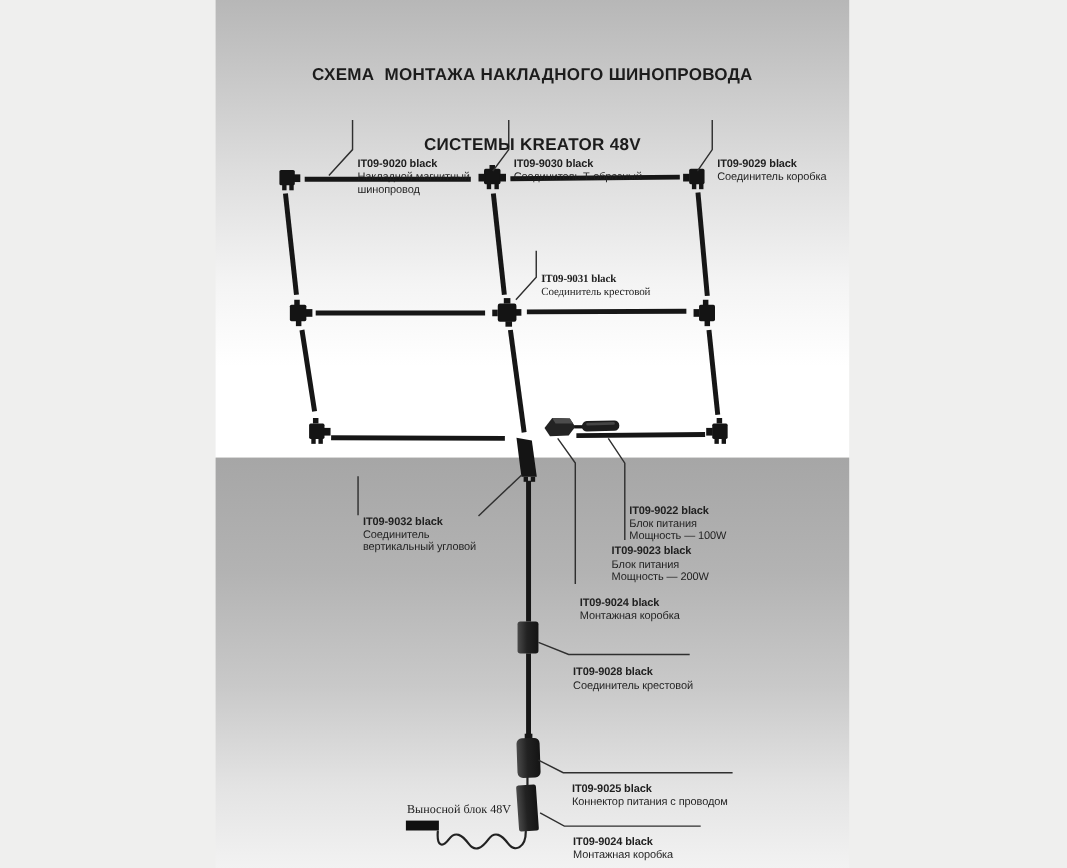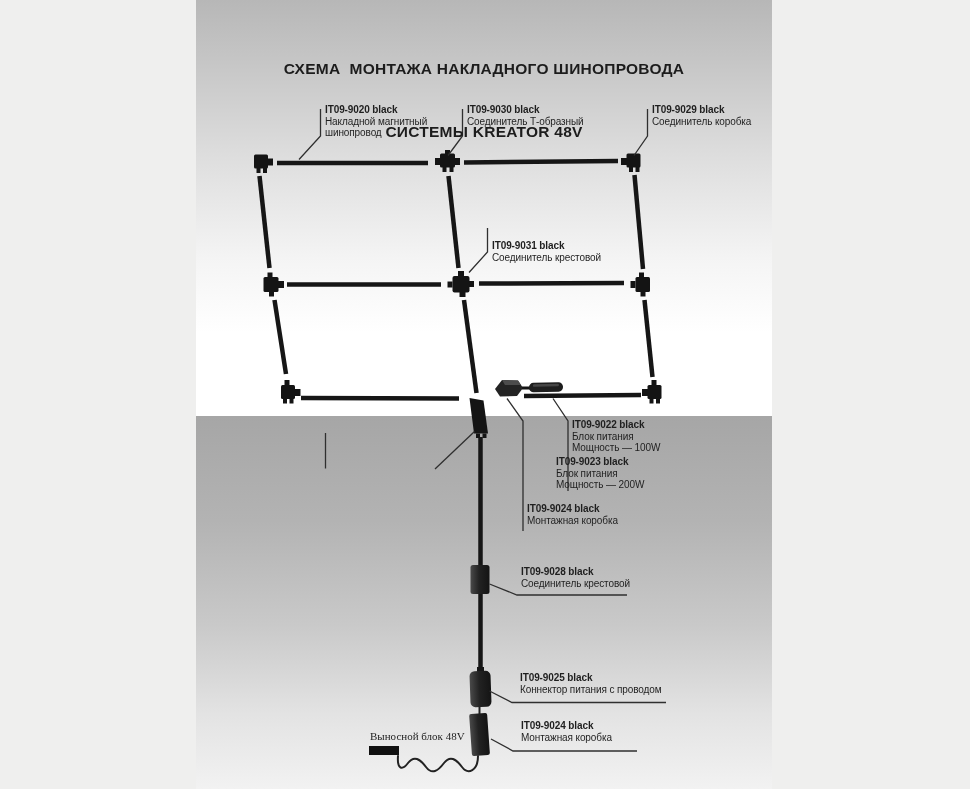--- a/index.html
+++ b/index.html
@@ -23,20 +23,21 @@
   .title{
     position:absolute;left:196px;top:16px;width:576px;
     text-align:center;color:#1c1c1c;
     font-size:15.5px;line-height:21px;font-weight:700;
     letter-spacing:.25px;white-space:pre;
   }
   .lbl{
     position:absolute;color:#1f1f1f;
     font-size:10px;line-height:11.5px;letter-spacing:-0.1px;
     white-space:nowrap;
+    margin-top:40px;
   }
   .lbl .code{font-weight:700;}
   .lbl-plain{
     position:absolute;color:#1f1f1f;font-size:11px;line-height:13px;
     white-space:nowrap;
     font-family:Liberation Serif, serif;
   }
 </style>
 </head>
 <body>
@@ -204,25 +205,30 @@
   <div class="lbl" style="left:467px;top:104px;">
     <div class="code">IT09-9030 black</div>
     <div>Соединитель Т-образный</div>
   </div>
 
   <div class="lbl" style="left:652px;top:104px;">
     <div class="code">IT09-9029 black</div>
     <div>Соединитель коробка</div>
   </div>
 
-  <div class="lbl" style="left:492px;top:240px;">
+  <div class="lbl" style="left:492px;top:208px;font-family:Liberation Serif, serif;">
     <div class="code">IT09-9031 black</div>
     <div>Соединитель крестовой</div>
   </div>
 
+  <div class="lbl" style="left:330px;top:429px;">
+    <div class="code">IT09-9032 black</div>
+    <div>Соединитель</div>
+    <div>вертикальный угловой</div>
+  </div>
 
   <div class="lbl" style="left:572px;top:419px;">
     <div class="code">IT09-9022 black</div>
     <div>Блок питания</div>
     <div>Мощность — 100W</div>
   </div>
 
   <div class="lbl" style="left:556px;top:456px;">
     <div class="code">IT09-9023 black</div>
     <div>Блок питания</div>

